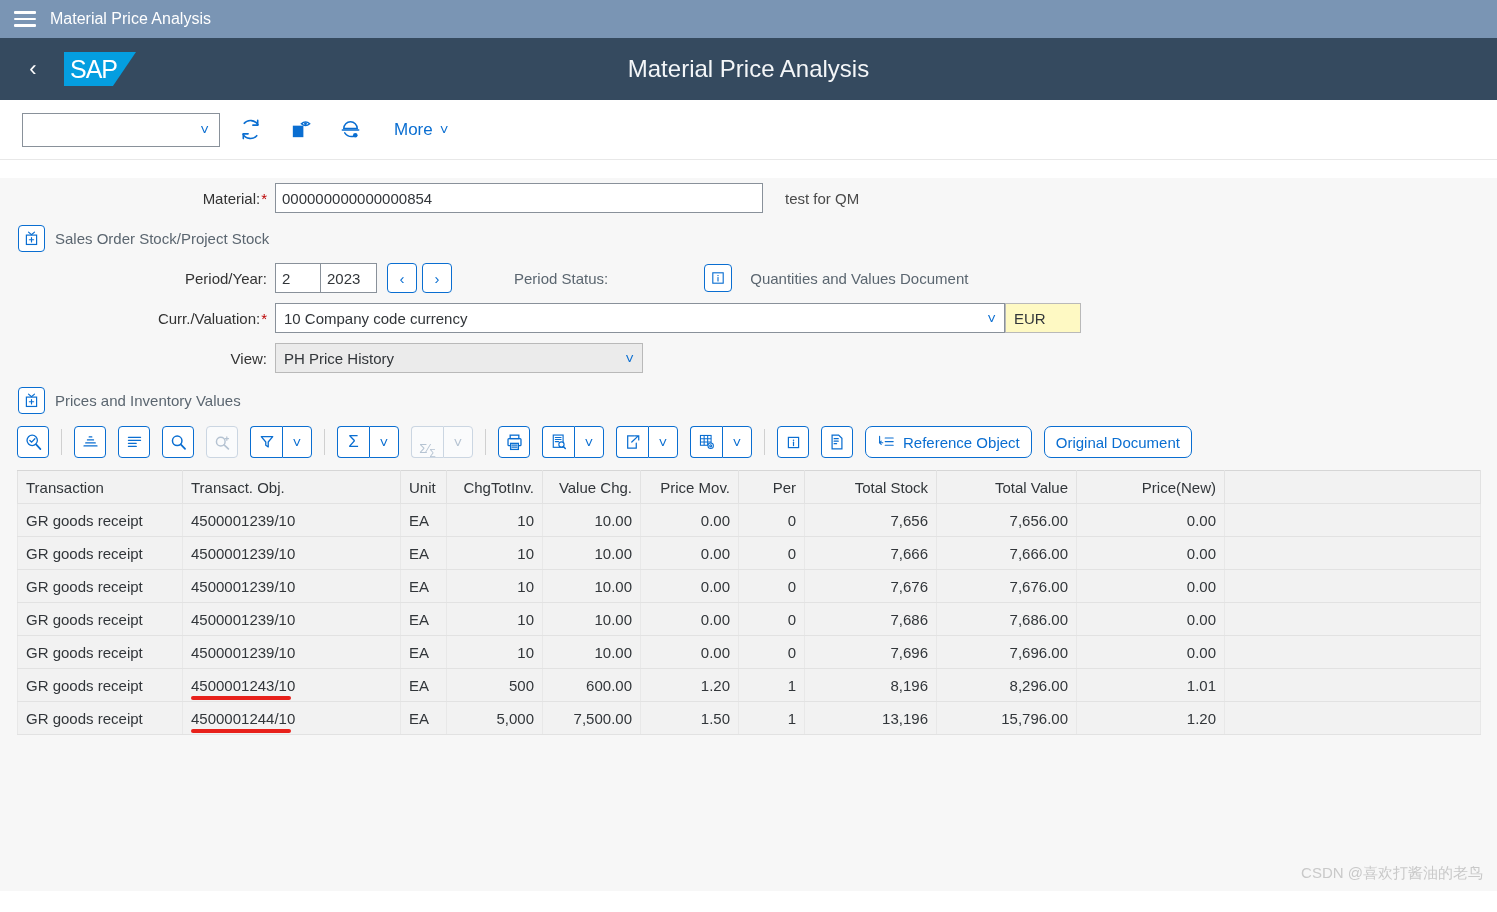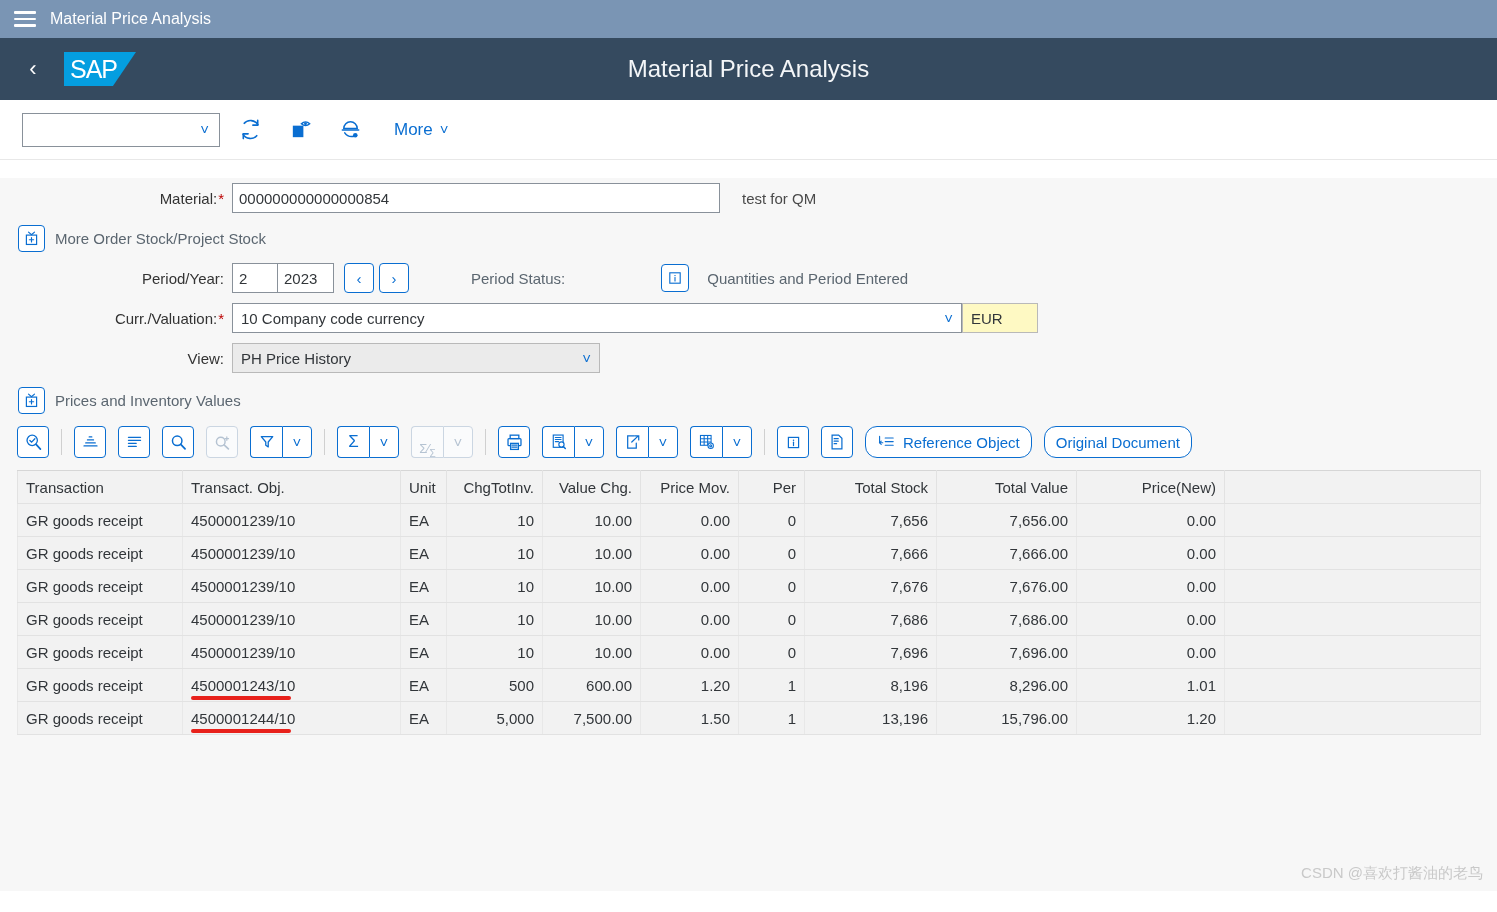--- a/index.html
+++ b/index.html
@@ -67,21 +67,21 @@
     display: flex; align-items: center; gap: 7px; margin-left: 14px;
     color: #0a6ed1; font-size: 17px; cursor: pointer;
   }
 
   
   .body { background: #f7f7f7; height: 713px; position: relative; }
 
   .frow { display: flex; align-items: center; height: 40px; }
   .flabel {
     width: 232px; text-align: right; padding-right: 8px;
-    font-size: 15px; color: #333; white-space: nowrap;
+    font-size: 15px; color: #333; white-space: nowrap; margin-left: 43px;
   }
   .req { color: #bb0000; margin-left: 1px; }
   .finput {
     border: 1px solid #89919a; background: #fff; height: 30px;
     font-family: "Liberation Sans", sans-serif; font-size: 15px;
     color: #32363a; padding: 0 6px; outline: none;
   }
   .helptext { font-size: 15px; color: #4a4a4a; margin-left: 22px; }
 
   
@@ -130,21 +130,21 @@
   }
   .gsplit .arrow {
     width: 30px; height: 32px; border: 1px solid #0a6ed1; border-radius: 0 4px 4px 0;
     background: #fff; display: flex; align-items: center; justify-content: center;
     color: #0a6ed1; cursor: pointer;
   }
   .gsplit.disabled .main { border-color: #cbd6e2; color: #b5c3d2; background: #fafbfc; }
   .gsplit.disabled .arrow { border-color: #cbd6e2; color: #b5c3d2; background: #fafbfc; }
   .gsep { width: 1px; height: 26px; background: #d0d0d0; margin: 0 12px 0 0; }
   .gtext {
-    height: 32px; border: 1px solid #0a6ed1; border-radius: 12px; background: #fff;
+    height: 32px; border: 1px solid #0a6ed1; border-radius: 7px; background: #fff;
     display: flex; align-items: center; gap: 8px; padding: 0 11px;
     color: #0a6ed1; font-size: 15px; cursor: pointer; margin-right: 12px;
   }
 
   
   .tablewrap { margin: 6px 0 0 17px; width: 1463px; }
   table { border-collapse: collapse; width: 1463px; table-layout: fixed; }
   thead th {
     background: #f2f2f2; border: 1px solid #e2e2e2; border-top: 1px solid #d6d6d6;
     font-weight: normal; font-size: 15px; color: #32363a;
@@ -237,38 +237,38 @@
 
 
   <div class="section-hdr">
     <div class="expand-box">
       <svg width="17" height="17" viewBox="0 0 20 20" fill="none" stroke="#0a6ed1" stroke-width="1.4">
         <path d="M6.5 2.5 10 5.5 13.5 2.5" stroke-linecap="round"></path>
         <rect x="4" y="6" width="12" height="11"></rect>
         <path d="M10 9v5M7.5 11.5h5" stroke-linecap="round"></path>
       </svg>
     </div>
-    <div class="section-title">More Order Stock/Project Stock</div>
+    <div class="section-title">Sales Order Stock/Project Stock</div>
   </div>
 
   <div class="frow">
     <div class="flabel">Period/Year:</div>
     <input class="finput" style="width: 46px;" value="2">
     <input class="finput" style="width: 57px; margin-left: -1px;" value="2023">
     <div class="navbtn" style="margin-left:10px;">‹</div>
     <div class="navbtn" style="margin-left:5px;">›</div>
     <div class="helptext" style="margin-left:62px;color:#5b6670;">Period Status:</div>
     <div class="infobox" style="margin-left:96px;">
       <svg width="16" height="16" viewBox="0 0 20 20" fill="none" stroke="#0a6ed1" stroke-width="1.4">
         <rect x="3.5" y="3.5" width="13" height="13"></rect>
         <circle cx="10" cy="7" r="0.9" fill="#0a6ed1" stroke="none"></circle>
         <path d="M10 9.5v4.2" stroke-linecap="round"></path>
       </svg>
     </div>
-    <div class="helptext" style="margin-left:18px;color:#5b6670;">Quantities and Period Entered</div>
+    <div class="helptext" style="margin-left:18px;color:#5b6670;">Quantities and Values Document</div>
   </div>
 
   <div class="frow">
     <div class="flabel">
       <span>Curr./Valuation:</span><span class="req">*</span>
     </div>
     <div class="select-wrap" style="width:730px;">
       <span>10 Company code currency</span>
       <span class="chev-big">˅</span>
     </div>

